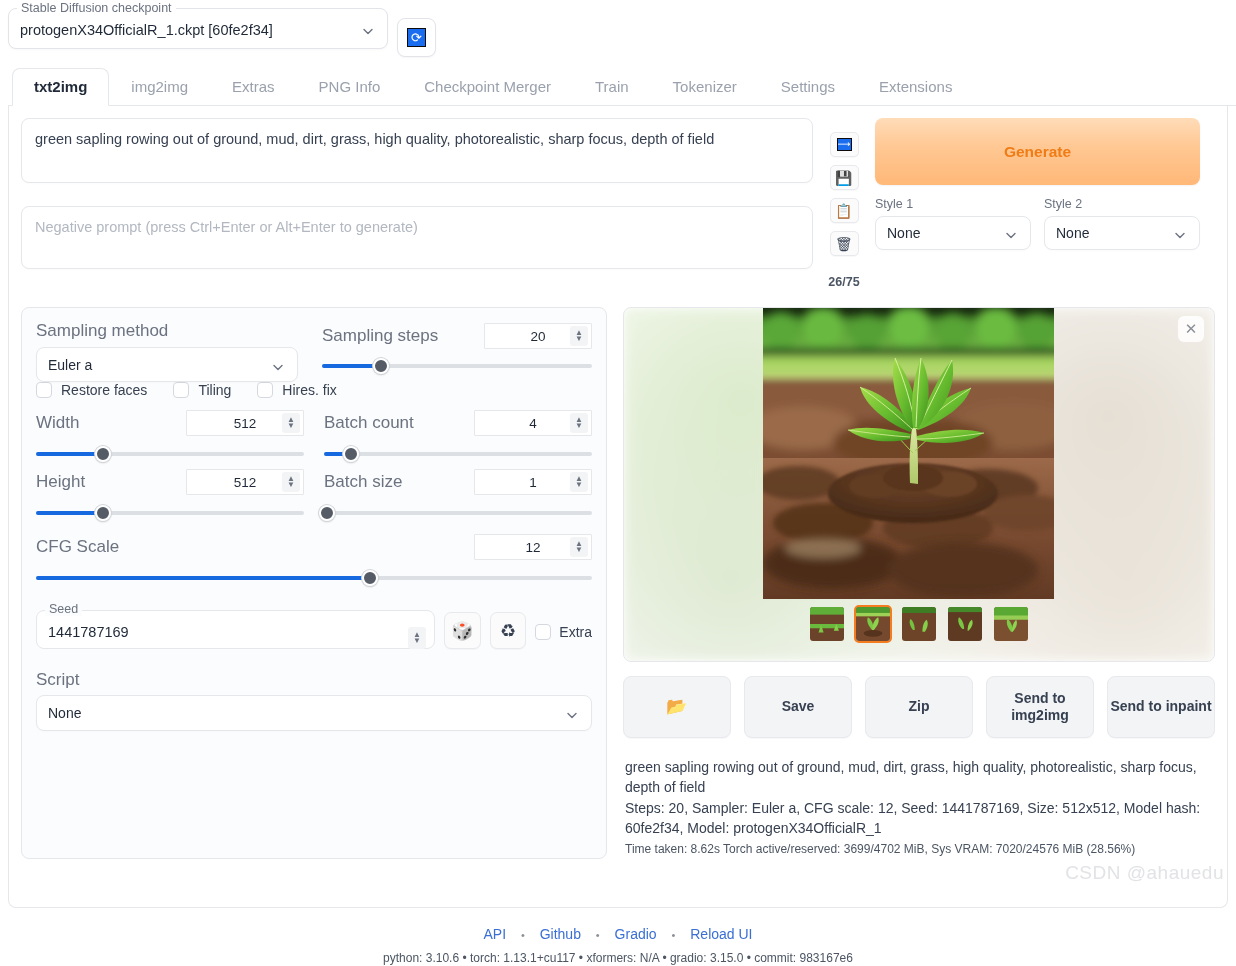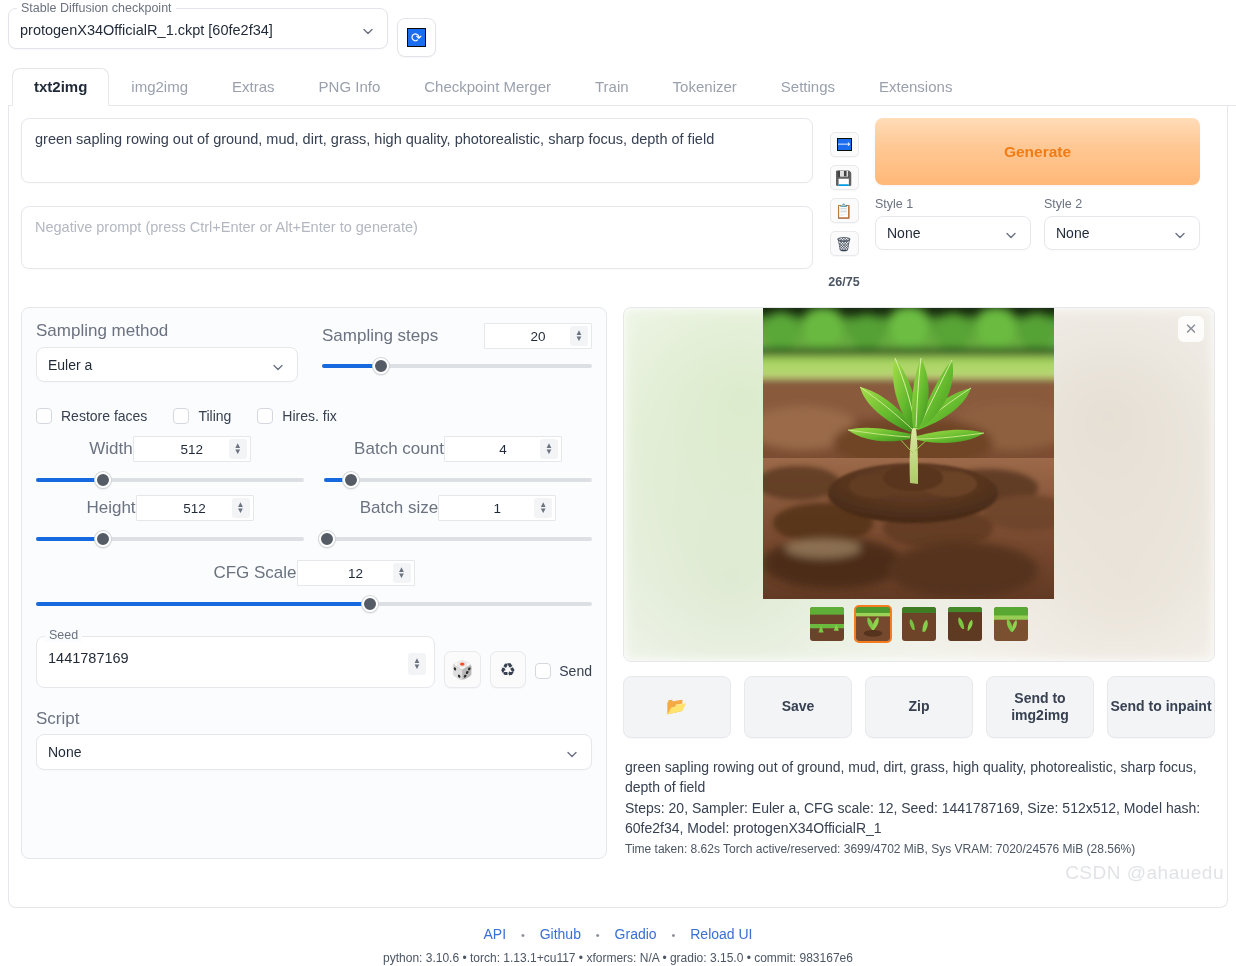--- a/index.html
+++ b/index.html
@@ -204,40 +204,40 @@
     height: 4px; border-radius: 3px; background: #1769e0;
   }
   .knob {
     position: absolute; top: 0;
     width: 16px; height: 16px; border-radius: 50%;
     background: #555c66; border: 2px solid #fff;
     box-shadow: 0 0 0 1px #d2d5da, 0 1px 2px rgba(0,0,0,.2);
     cursor: pointer;
   }
 
-  .checks { display: flex; align-items: flex-start; gap: 26px; margin-top: 26px; }
+  .checks { display: flex; align-items: flex-start; gap: 26px; }
   .chk { display: flex; align-items: center; gap: 9px; cursor: pointer; }
   .box {
     width: 16px; height: 16px;
     border: 1px solid #d5d8de; border-radius: 4px; background: #fff;
   }
   .chk span { font-size: 14px; color: #374151; }
 
   .grid2 { display: flex; gap: 20px; margin-top: 11px; }
   .gcol { flex: 1; }
-  .row-lbl { display: flex; align-items: center; justify-content: center; height: 28px; }
+  .row-lbl { display: flex; align-items: center; justify-content: space-between; height: 28px; }
   .num.wide { width: 118px; }
 
   .cfg-wrap { margin-top: 12px; }
 
   .seed-wrap { margin-top: 24px; display: flex; align-items: flex-end; gap: 9px; }
   .seed-field {
     position: relative; width: 402px;
     border: 1px solid #e5e7eb; border-radius: 8px;
-    background: #fff; padding: 13px 11px 21px 11px;
+    background: #fff; padding: 13px 11px 8px 11px;
   }
   .seed-legend {
     position: absolute; top: -9px; left: 8px;
     background: #fbfcfd; padding: 0 4px;
     font-size: 12.5px; color: #6b7280;
   }
   .seed-val { font-size: 14.5px; color: #1f2937; }
   .seed-spin {
     position: absolute; right: 8px; top: 16px;
     width: 18px; height: 22px; border-radius: 3px; background: #f3f4f6;
@@ -558,21 +558,21 @@
             <div class="seed-val">1441787169</div>
             <span class="seed-spin">
                 <span>▲</span>
                 <span>▼</span>
               </span>
           </div>
           <div class="sq-btn">🎲</div>
           <div class="sq-btn">♻</div>
           <div class="extra-chk">
             <span class="box"></span>
-            <span style="font-size:14px;">Send</span>
+            <span style="font-size:14px;">Extra</span>
           </div>
         </div>
 
         <div class="script-wrap">
           <div class="lbl">Script</div>
           <div class="select script">
             <span>None</span>
             <span class="chev">
               <svg width="12" height="12" viewBox="0 0 12 12">
                   <path d="M2 4l4 4 4-4" stroke="#6b7280" stroke-width="1.4" fill="none" stroke-linecap="round" stroke-linejoin="round"></path>

